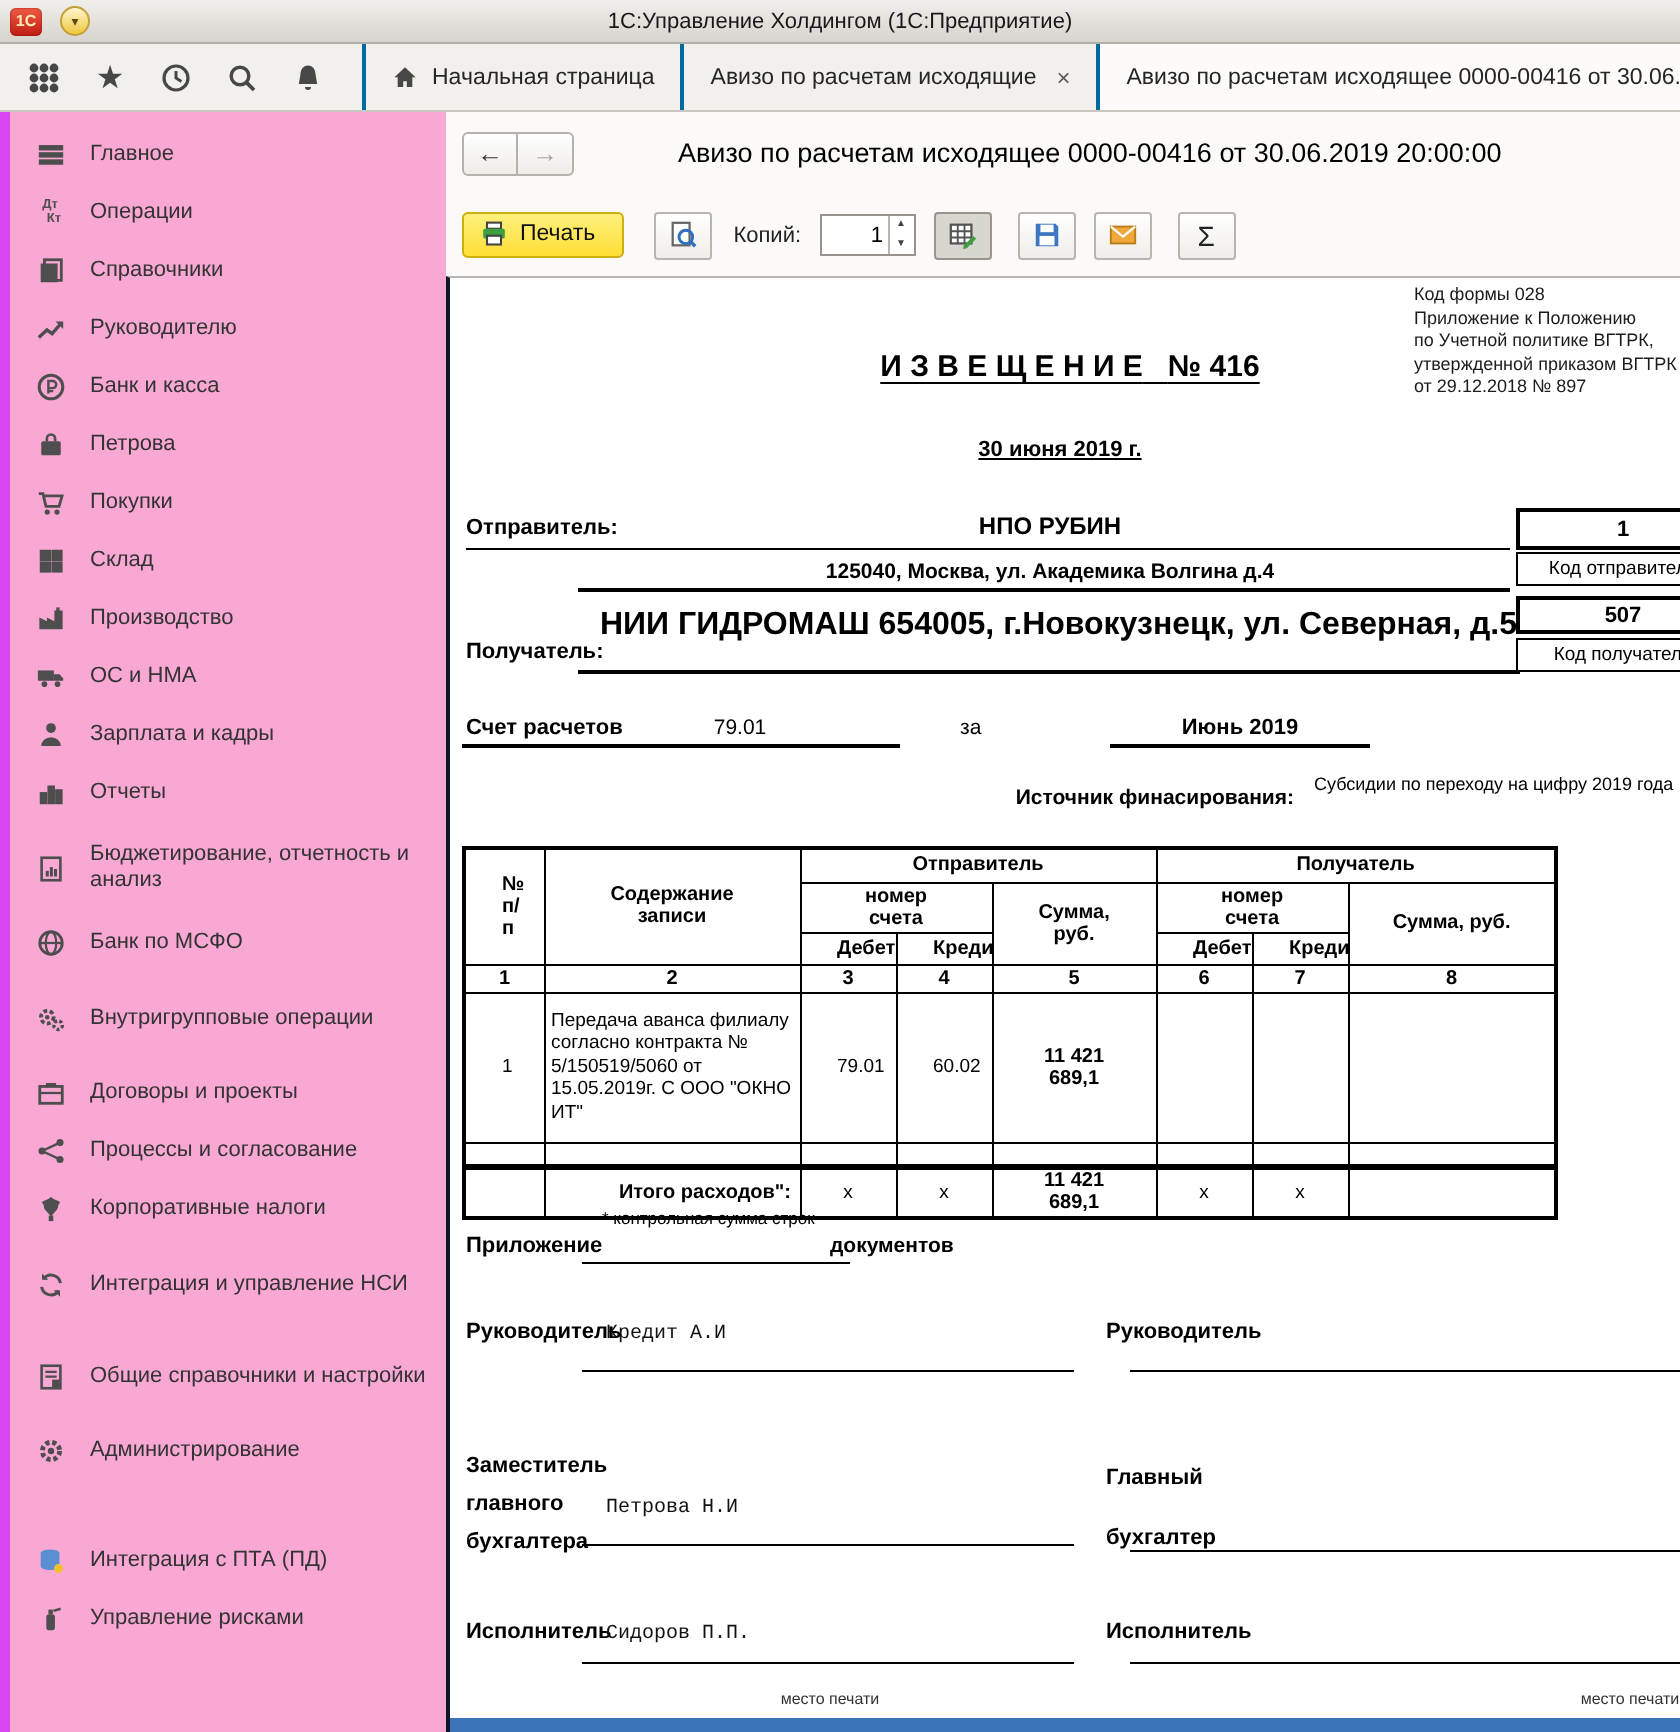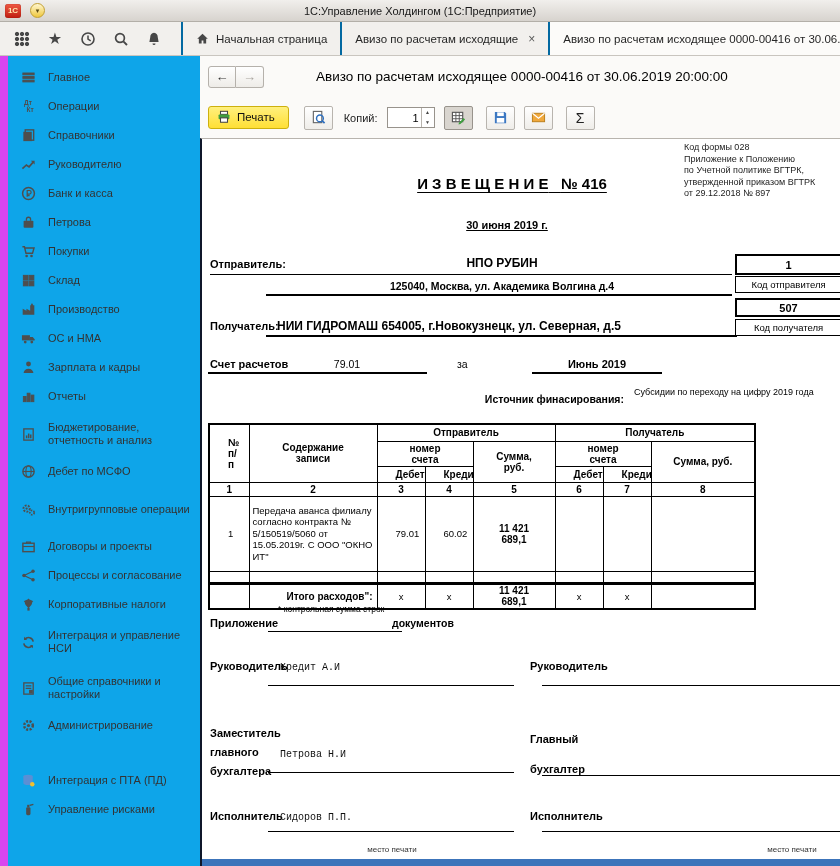--- a/index.html
+++ b/index.html
@@ -19,21 +19,21 @@
 .qicon{width:18px;height:18px;display:flex;align-items:center;justify-content:center;color:#474747;font-size:15px;cursor:pointer}
 .qicon svg{width:16px;height:16px;fill:#474747;stroke:#474747}
 .tab{display:flex;align-items:center;padding:0 13px;font-size:11.5px;color:#262626;border-left:2px solid #0369a1;cursor:pointer;white-space:nowrap}
 .tab.active{background:#fcfbf9}
 .tab .ticon{margin-right:7px;display:flex}
 .tab .ticon svg{width:13px;height:13px;fill:#474747}
 .tab .close{margin-left:10px;color:#5a5a5a;font-size:12px;line-height:12px}
 
 
 .bodyrow{display:flex;height:810px}
-.sidebar{width:200px;flex-shrink:0;background:#0ea5e9;border-left:8px solid #d946ef;padding-top:7px;overflow:hidden}
+.sidebar{width:223px;flex-shrink:0;background:#f9a8d4;border-left:5px solid #d946ef;padding-top:7px;overflow:hidden}
 .sitem{display:flex;align-items:center;min-height:29px;padding:0 4px 0 9px;cursor:pointer}
 .sitem.two{min-height:46px}
 .sitem.gap{margin-top:26px}
 .sicon{width:22px;flex-shrink:0;display:flex;justify-content:center;align-items:center}
 .sicon svg{width:15px;height:15px;fill:#4e4e4e;stroke:#4e4e4e}
 .slabel{margin-left:9px;font-size:11px;line-height:13px;color:#333}
 .dtkt{display:flex;flex-direction:column;font-size:6.5px;font-weight:bold;color:#4e4e4e;line-height:6.5px}
 .dtkt i{font-style:normal}
 .dtkt i:last-child{margin-left:4px}
 
@@ -403,21 +403,21 @@
             </svg>
           </span>
           <span class="slabel">Бюджетирование, отчетность и анализ</span>
         </div>
       <div class="sitem">
           <span class="sicon">
             <svg>
               <use href="#i-globe"></use>
             </svg>
           </span>
-          <span class="slabel">Дебет по МСФО</span>
+          <span class="slabel">Банк по МСФО</span>
         </div>
       <div class="sitem two">
           <span class="sicon">
             <svg>
               <use href="#i-gears"></use>
             </svg>
           </span>
           <span class="slabel">Внутригрупповые операции</span>
         </div>
       <div class="sitem">
@@ -556,21 +556,21 @@
         <div class="abs uline" style="left:8px;top:119px;width:522px;height:17px"></div>
         <div class="abs b" style="left:70px;top:141px;width:460px;text-align:center;font-size:10.5px">125040, Москва,  ул. Академика Волгина д.4</div>
         <div class="abs uline2" style="left:64px;top:141px;width:466px;height:16px"></div>
 
         <div class="abs codebox" style="left:533px;top:115px;width:107px;height:21px">1</div>
         <div class="abs codebox lbl" style="left:533px;top:137px;width:107px;height:17px">Код отправителя</div>
         <div class="abs codebox" style="left:533px;top:159px;width:107px;height:19px">507</div>
         <div class="abs codebox lbl" style="left:533px;top:180px;width:107px;height:17px">Код получателя</div>
 
         <div class="abs b" style="left:8px;top:181px;font-size:11px">Получатель:</div>
-        <div class="abs b" style="left:75px;top:180px;font-size:12px;white-space:nowrap">НИИ ГИДРОМАШ 654005, г.Новокузнецк, ул. Северная, д.5</div>
+        <div class="abs b" style="left:75px;top:165px;font-size:16px;white-space:nowrap">НИИ ГИДРОМАШ 654005, г.Новокузнецк, ул. Северная, д.5</div>
         <div class="abs uline2" style="left:64px;top:181px;width:471px;height:17px"></div>
 
         <div class="abs b" style="left:8px;top:219px;font-size:11px">Счет расчетов</div>
         <div class="abs" style="left:110px;top:219px;width:70px;text-align:center;font-size:10.5px">79.01</div>
         <div class="abs uline2" style="left:6px;top:219px;width:219px;height:16px"></div>
         <div class="abs" style="left:255px;top:219px;font-size:10.5px">за</div>
         <div class="abs b" style="left:330px;top:219px;width:130px;text-align:center;font-size:11px">Июнь 2019</div>
         <div class="abs uline2" style="left:330px;top:219px;width:130px;height:16px"></div>
 
         <div class="abs b" style="left:230px;top:254px;width:192px;text-align:right;font-size:10.5px">Источник финасирования:</div>

